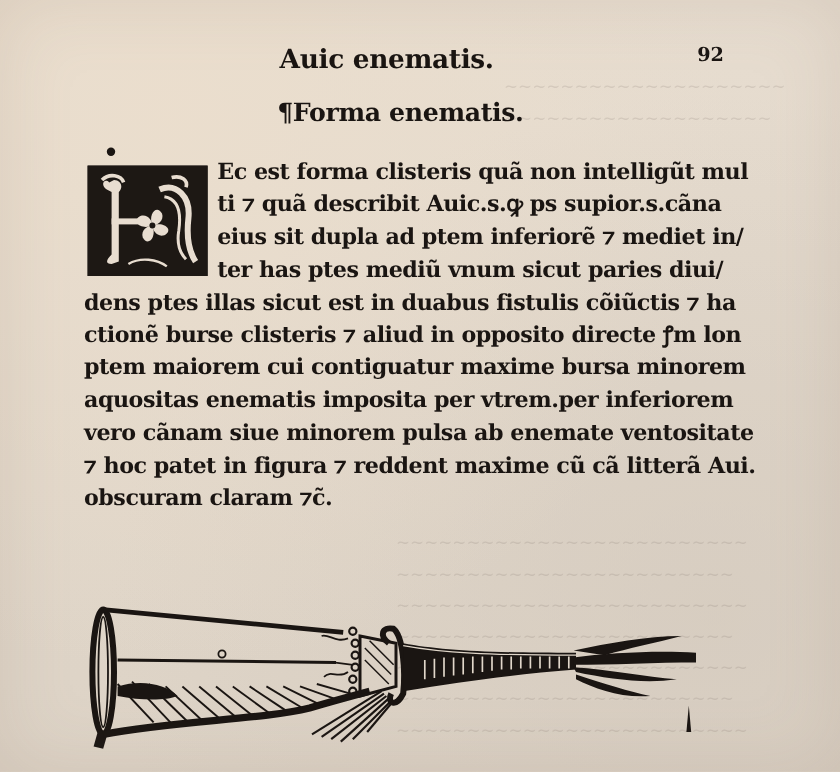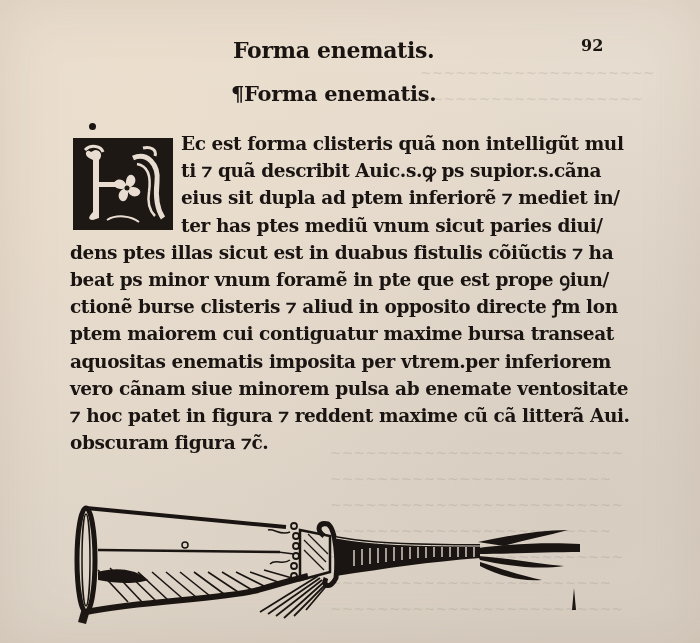--- a/index.html
+++ b/index.html
@@ -67,21 +67,21 @@
   <div class="bleed" style="left:420px;top:60px;">~~~~~~~~~~~~~~~~~~~~
 ~~~~~~~~~~~~~~~~~~~</div>
   <div class="bleed" style="left:330px;top:440px;">~~~~~~~~~~~~~~~~~~~~~~~~~
 ~~~~~~~~~~~~~~~~~~~~~~~~
 ~~~~~~~~~~~~~~~~~~~~~~~~~
 ~~~~~~~~~~~~~~~~~~~~~~~~
 ~~~~~~~~~~~~~~~~~~~~~~~~~
 ~~~~~~~~~~~~~~~~~~~~~~~~
 ~~~~~~~~~~~~~~~~~~~~~~~~~</div>
 
-  <div class="running-head">Forma enematis.</div>
+  <div class="running-head">Auic enematis.</div>
   <div class="page-number">92</div>
   <div class="section-title">¶Forma enematis.</div>
 
   <div class="pilcrow-dot"></div>
 
   <div class="drop-cap">
     <svg viewBox="0 0 92 84">
 
       <path d="M14 10 C10 6, 6 12, 12 16 L16 18 L16 70 C12 74, 10 78, 16 78 L22 76 L22 18 C26 14, 24 8, 18 8 Z" fill="#e8ddd0"></path>
       <path d="M8 8 C14 2, 24 4, 26 10" stroke="#e8ddd0" stroke-width="3" fill="none"></path>
@@ -103,27 +103,26 @@
       <path d="M30 78 C40 72, 54 74, 62 80" stroke="#e8ddd0" stroke-width="2" fill="none"></path>
     </svg>
   </div>
 
   <div class="body-text">
     <span class="line indent" style="margin-top:2px">Ec est forma clisteris quã non intelligũt mul</span>
     <span class="line indent">ti ⁊ quã describit Auic.s.ꝙ ps supior.s.cãna</span>
     <span class="line indent">eius sit dupla ad ptem inferiorẽ ⁊ mediet in/</span>
     <span class="line indent">ter has ptes mediũ vnum sicut paries diui/</span>
     <span class="line">dens ptes illas sicut est in duabus fistulis cõiũctis ⁊ ha</span>
-    <span class="line">beat ps minor vnum foramẽ in pte que est prope ꝯiun/</span>
     <span class="line">ctionẽ burse clisteris ⁊ aliud in opposito directe ꝭm lon</span>
-    <span class="line">ptem maiorem cui contiguatur maxime bursa transeat</span>
+    <span class="line">ptem maiorem cui contiguatur maxime bursa minorem</span>
     <span class="line">aquositas enematis imposita per vtrem.per inferiorem</span>
     <span class="line">vero cãnam siue minorem pulsa ab enemate ventositate</span>
     <span class="line">⁊ hoc patet in figura ⁊ reddent maxime cũ cã litterã Aui.</span>
-    <span class="line">obscuram figura ⁊c̃.</span>
+    <span class="line">obscuram claram ⁊c̃.</span>
   </div>
 
   <div class="illustration">
     <svg viewBox="0 0 525 125" width="525" height="125">
 
       <ellipse cx="18" cy="60" rx="9" ry="52" fill="none" stroke="#1a1512" stroke-width="5"></ellipse>
       <ellipse cx="18" cy="60" rx="4" ry="46" fill="none" stroke="#1a1512" stroke-width="1.5"></ellipse>
 
       <path d="M14 108 L10 122 L18 124 L22 110 Z" fill="#1a1512"></path>
 

